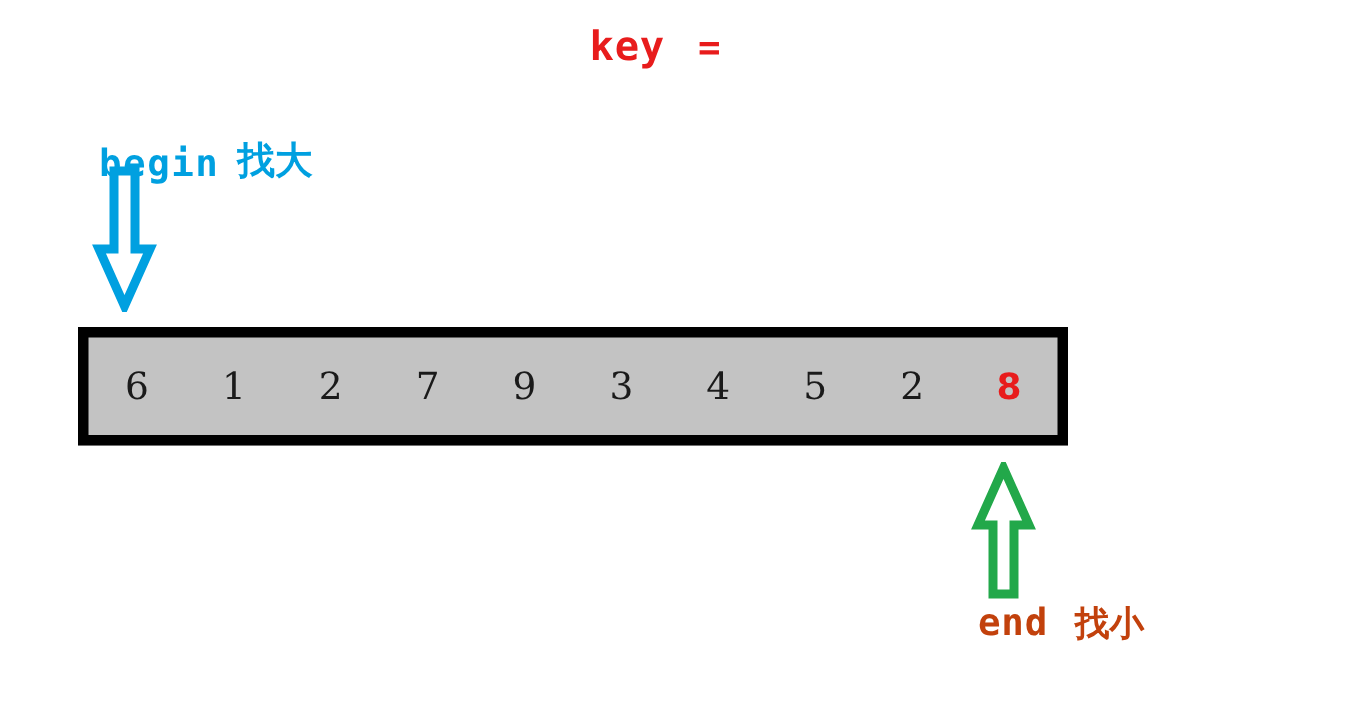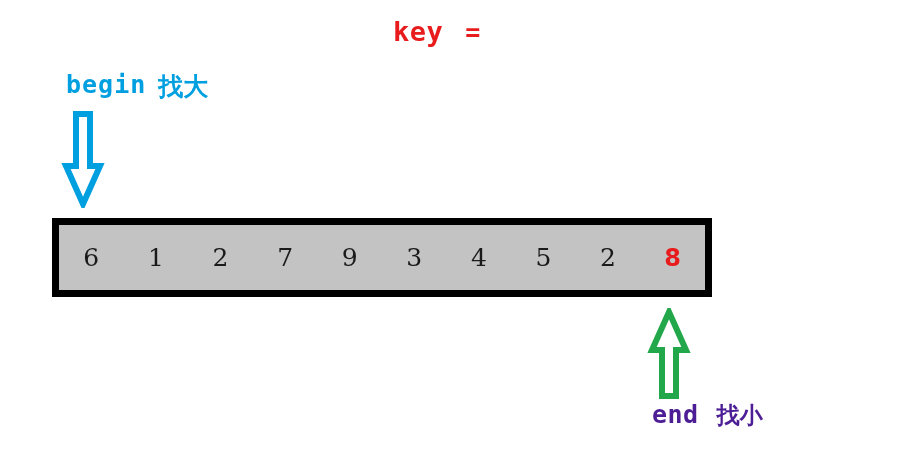--- a/index.html
+++ b/index.html
@@ -35,46 +35,47 @@
     font-size: 25px;
     font-weight: bold;
   }
 
   
   #begin-label {
     position: absolute;
     left: 66px;
     top: 70px;
     display: flex;
-    align-items: flex-start;
+    align-items: flex-end;
     gap: 12px;
     color: #00a0e0;
     white-space: nowrap;
   }
   #begin-label .latin {
     font-family: "DejaVu Sans Mono", monospace;
     font-size: 25px;
     font-weight: bold;
     letter-spacing: 1px;
   }
   #begin-label .cjk {
     font-family: "DejaVu Sans", sans-serif;
     font-size: 25px;
     font-weight: bold;
+    margin-top: 20px;
   }
 
   
   #end-label {
     position: absolute;
     left: 652px;
     top: 400px;
     display: flex;
     align-items: baseline;
     gap: 18px;
-    color: #4c1d95;
+    color: #c2410c;
     white-space: nowrap;
   }
   #end-label .latin {
     font-family: "DejaVu Sans Mono", monospace;
     font-size: 25px;
     font-weight: bold;
     letter-spacing: 0.5px;
   }
   #end-label .cjk {
     font-family: "DejaVu Sans", sans-serif;

